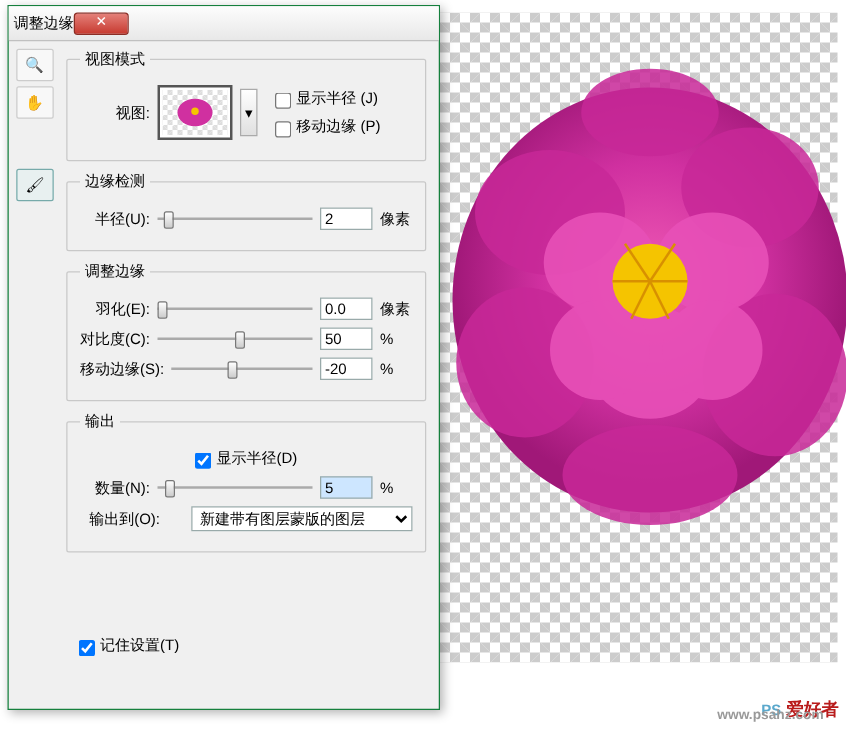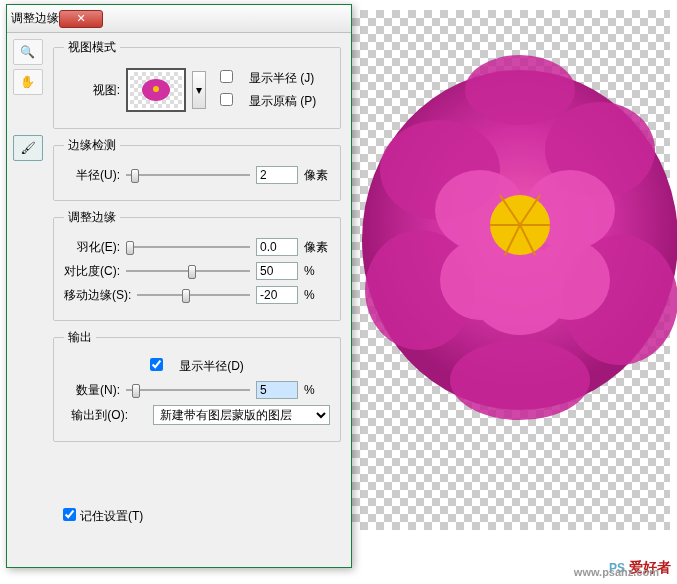--- a/index.html
+++ b/index.html
@@ -21,34 +21,34 @@
 fieldset { border:1px solid #c8c8c8; border-radius:2px; margin-bottom:8px; padding:6px 10px 10px; }
 legend { padding:0 4px; }
 .row { display:flex; align-items:center; margin:6px 0; gap:6px; }
 .row label { min-width:56px; text-align:right; }
 .thumb { width:60px; height:44px; border:2px solid #555; background:#fff; display:flex; align-items:center; justify-content:center; }
 .thumb-inner { width:52px; height:36px;
   background-image: linear-gradient(45deg,#ddd 25%,transparent 25%),linear-gradient(-45deg,#ddd 25%,transparent 25%),linear-gradient(45deg,transparent 75%,#ddd 75%),linear-gradient(-45deg,transparent 75%,#ddd 75%);
   background-size:8px 8px; background-position:0 0,0 4px,4px -4px,-4px 0; background-color:#fff; display:flex; align-items:center; justify-content:center; }
 .dd { width:14px; height:38px; border:1px solid #aaa; background:linear-gradient(#fefefe,#e0e0e0); display:flex; align-items:center; justify-content:center; cursor:pointer; }
 .chkcol { display:flex; flex-direction:column; gap:6px; margin-left:8px; }
-.chk { display:flex; align-items:flex-start; gap:16px; }
+.chk { display:flex; align-items:flex-end; gap:4px; }
 input[type=checkbox] { width:13px; height:13px; }
 input[type=text] { border:1px solid #9aa; padding:1px 3px; height:18px; text-align:left; background:#fff; }
 input[type=text].sel { background:#cde6ff; }
 .slider { flex:1; height:16px; position:relative; }
 .slider-track { position:absolute; top:7px; left:0; right:0; height:2px; background:#aaa; }
 .slider-thumb { position:absolute; top:2px; width:8px; height:14px; background:linear-gradient(#fefefe,#ccc); border:1px solid #777; border-radius:2px; cursor:pointer; }
 .num { width:42px; }
 .unit { width:26px; }
 select { border:1px solid #9aa; height:20px; background:#fff; padding:0 2px;margin-left:19px; }
 .footer { position:absolute; bottom:8px; right:12px; display:flex; gap:8px; }
 .btn { width:76px; height:22px; border:1px solid #8a8a8a; background:linear-gradient(#fdfdfd,#e3e3e3); cursor:pointer; border-radius:2px; }
 .btn.primary { border:1px solid #3a7abd; box-shadow:0 0 2px #6bf; }
-.remember { position:absolute; bottom:42px; left:56px; display:flex; align-items:flex-start; gap:4px; }
+.remember { position:absolute; bottom:42px; left:56px; display:flex; align-items:flex-end; gap:4px; }
 </style>
 </head>
 <body>
 
 <div class="canvas-bg"></div>
 
 <svg class="flower" viewBox="0 0 320 380">
   <defs>
     <radialGradient id="pg" cx="50%" cy="45%">
       <stop offset="0%" stop-color="#f0a800"></stop>
@@ -123,21 +123,21 @@
         <div class="dd">
             <span>▾</span>
           </div>
         <div class="chkcol">
           <label class="chk">
               <input type="checkbox" style="">
               <span>显示半径 (J)</span>
             </label>
           <label class="chk">
               <input type="checkbox" style="">
-              <span>显示原稿 (P)</span>
+              <span>移动边缘 (P)</span>
             </label>
         </div>
       </div>
     </fieldset>
 
     <fieldset>
       <legend>边缘检测</legend>
       <div class="row">
         <label>半径(U):</label>
         <div class="slider">

